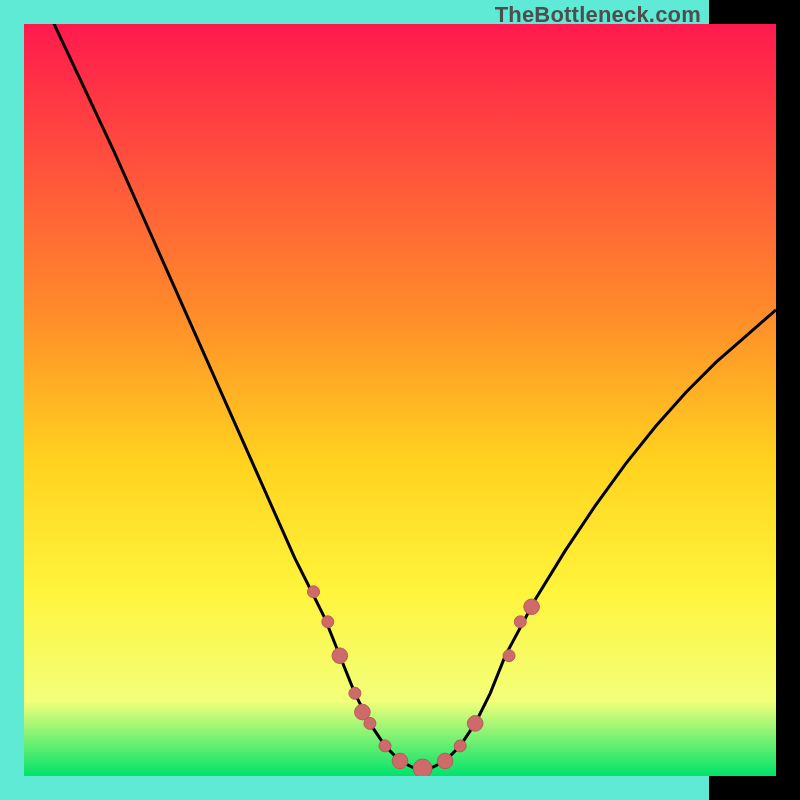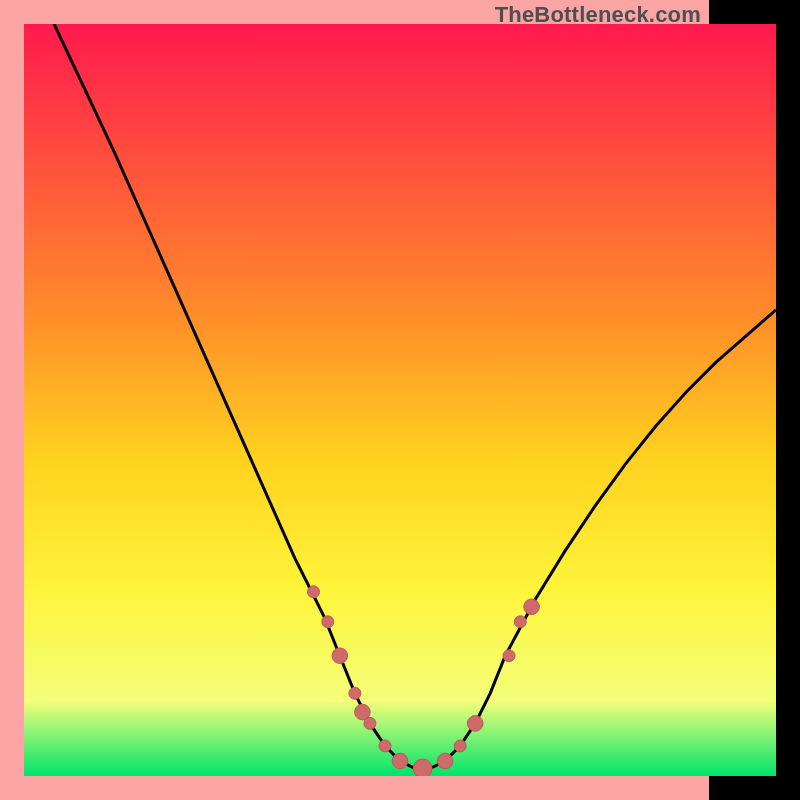--- a/index.html
+++ b/index.html
@@ -9,21 +9,21 @@
     height: 800px;
     background: #000;
     overflow: hidden;
   }
   .frame {
     position: absolute;
     left: 0;
     top: 0;
     width: 709px;
     height: 800px;
-    background: #fca5a5;
+    background: #5eead4;
   }
   .plot {
     position: absolute;
     left: 24px;
     top: 24px;
     width: 752px;
     height: 752px;
     overflow: hidden;
   }
   .gradient {

